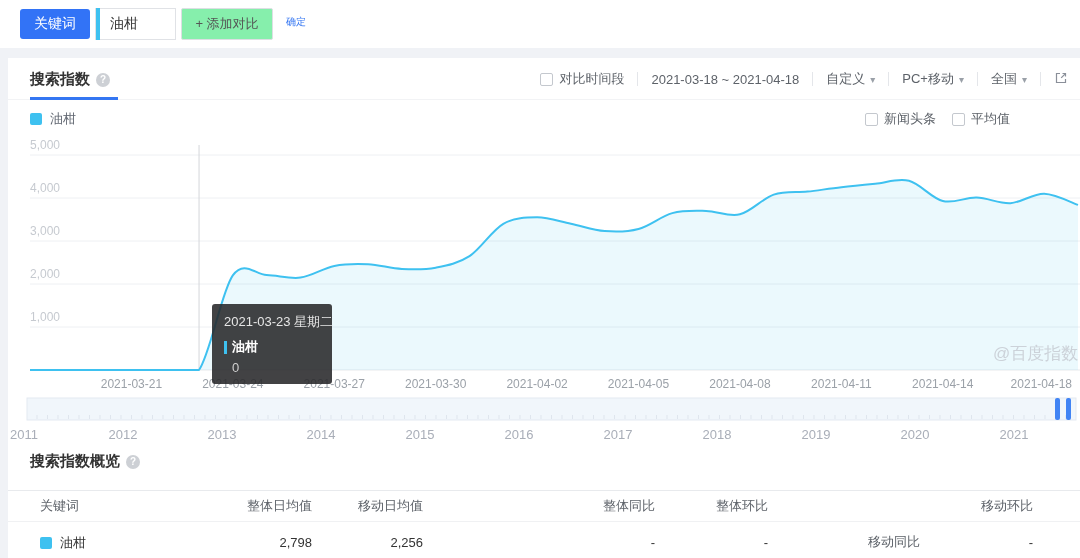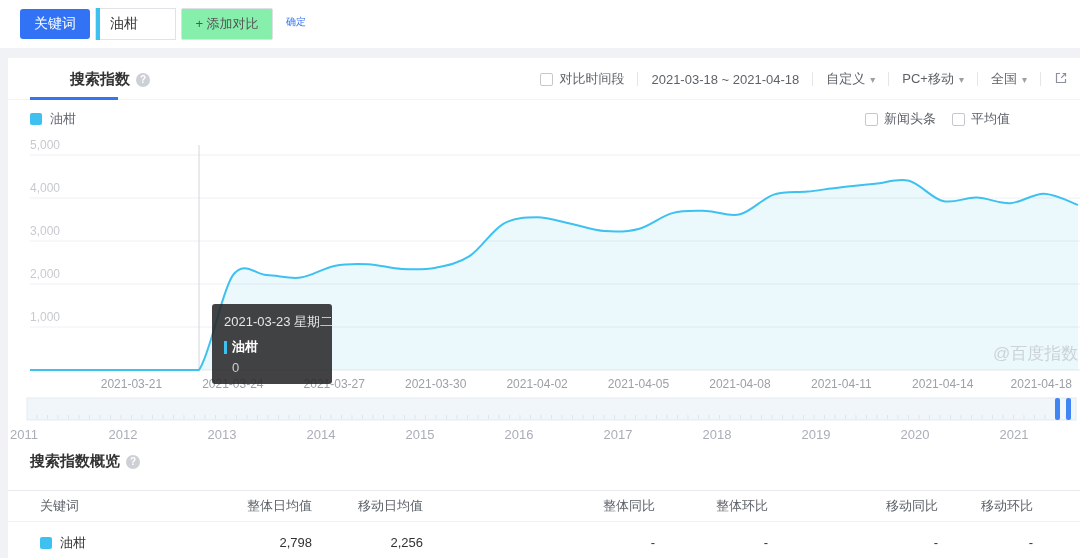--- a/index.html
+++ b/index.html
@@ -32,21 +32,21 @@
 
   
   .card { position:absolute; left:8px; top:58px; width:1072px; height:500px; background:#fff; }
 
   .chart-header {
     position:absolute; left:0; top:0; width:1072px; height:42px;
     border-bottom:1px solid #f2f3f5;
   }
   .tab-title {
     position:absolute; left:22px; top:0; height:42px; line-height:42px;
-    font-size:15px; font-weight:bold; color:#333;margin-left:40px;
+    font-size:15px; font-weight:bold; color:#333;
   }
   .help-icon {
     display:inline-block; width:14px; height:14px; border-radius:50%;
     background:#cdd0d5; color:#fff; font-size:10px; line-height:14px; text-align:center;
     font-weight:bold; margin-left:6px; vertical-align:1px;
   }
   .tab-underline { position:absolute; left:22px; top:39px; width:88px; height:3px; background:#3476F2; }
 
   .hdr-controls {
     position:absolute; right:12px; top:0; height:42px;
@@ -85,21 +85,21 @@
   
   .ov-title { position:absolute; left:22px; top:392px; height:22px; line-height:22px; font-size:15px; font-weight:bold; color:#333; }
   .ov-divider1 { position:absolute; left:0; top:432px; width:1072px; height:1px; background:#e8eaed; }
   .ov-divider2 { position:absolute; left:0; top:463px; width:1072px; height:1px; background:#f0f1f3; }
   .ov-header { position:absolute; left:0; top:436px; width:1072px; height:24px; line-height:24px; font-size:13px; color:#5d6269; }
   .ov-row { position:absolute; left:0; top:472px; width:1072px; height:26px; line-height:26px; font-size:13px; color:#333; }
   .ov-key { position:absolute; left:32px; }
   .ov-keyword { position:absolute; left:32px; display:flex; align-items:center; height:26px; }
   .ov-col { position:absolute; width:150px; text-align:right; }
   .c1 { left:154px; } .c2 { left:265px; } .c3 { left:497px; }
-  .c4 { left:610px; } .c5 { left:780px; } .c6 { left:875px; }
+  .c4 { left:610px; } .c5 { left:762px;margin-top:36px; } .c6 { left:875px; }
 </style>
 </head>
 <body>
 
 <div class="topbar">
   <button class="kw-btn">关键词</button>
   <div class="kw-input">
     <span class="cyan-bar"></span>
     <span>油柑</span>
   </div>

